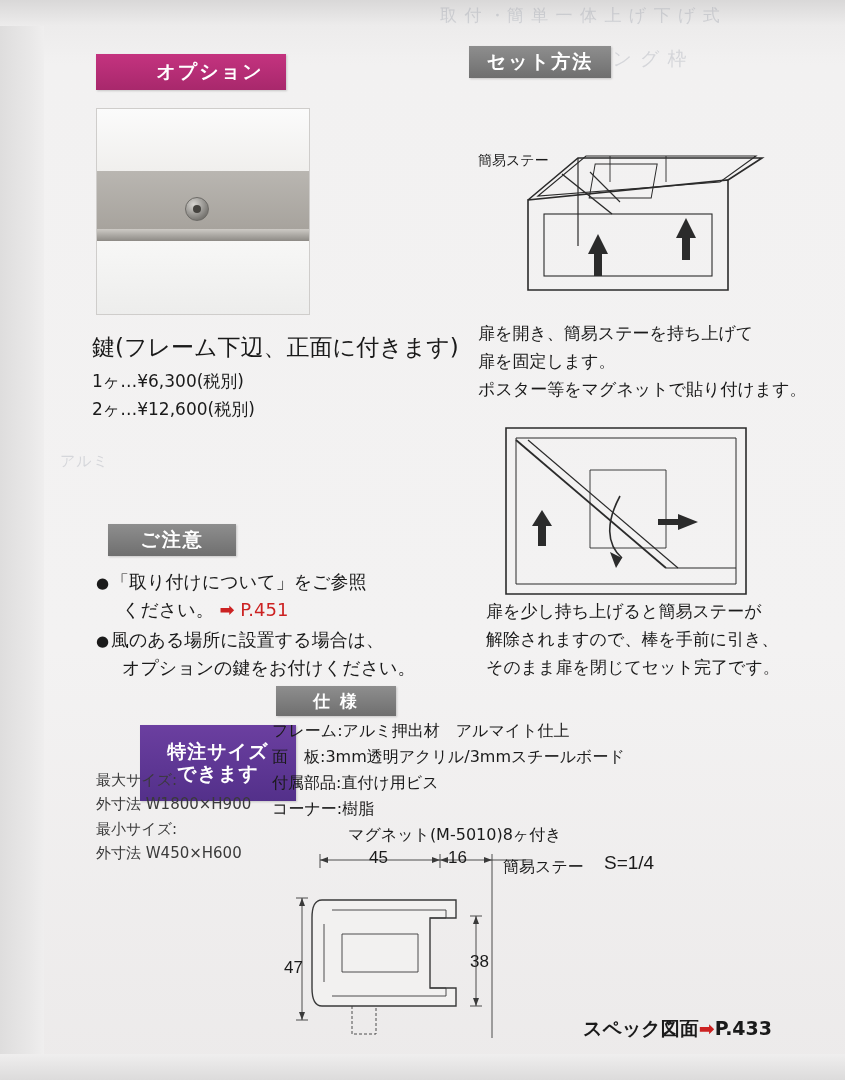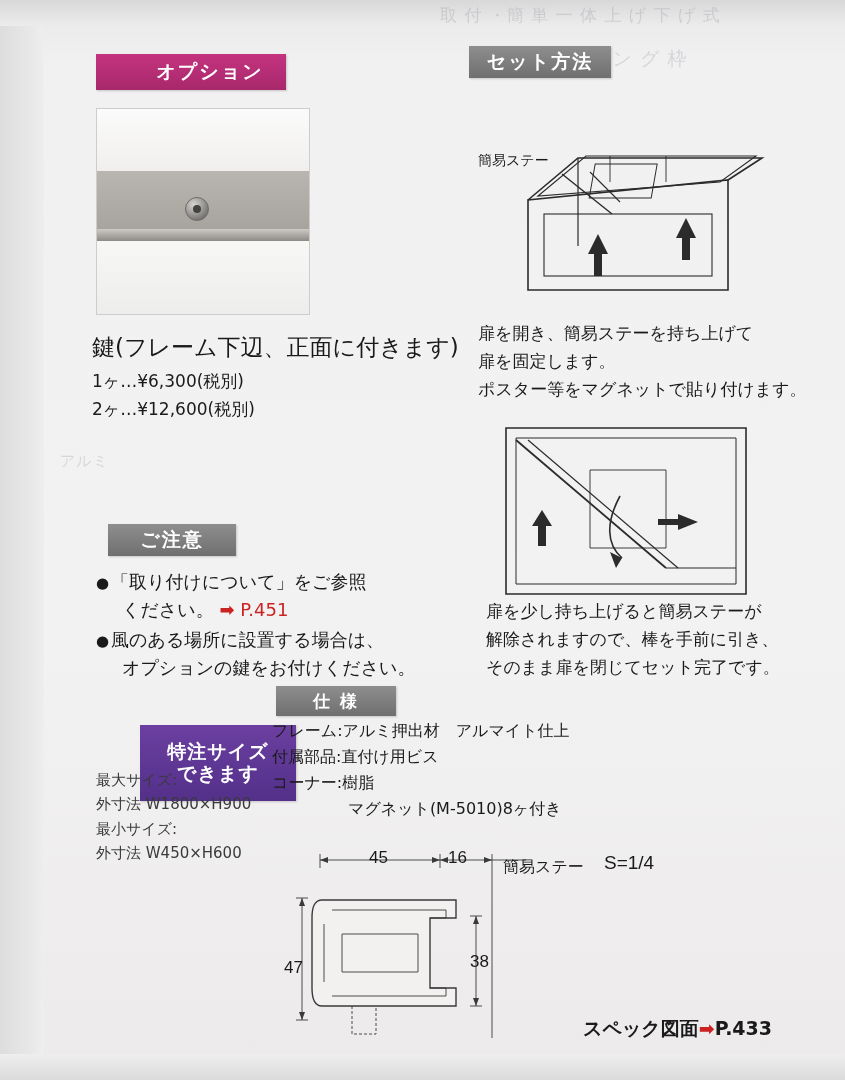--- a/index.html
+++ b/index.html
@@ -225,20 +225,23 @@
   <div>外寸法 W450×H600</div>
 </div>
 
 <div class="tag gray jp" style="left:276px;top:686px;width:120px;height:30px;font-size:17px;">仕 様</div>
 
 <div class="spec jp">
   <div>
     <span>フレーム:</span><span>アルミ押出材　アルマイト仕上</span>
   </div>
   <div>
+    <span>面　板:</span><span>3mm透明アクリル/3mmスチールボード</span>
+  </div>
+  <div>
     <span>付属部品:</span><span>直付け用ビス</span>
   </div>
   <div>
     <span>コーナー:</span><span>樹脂</span>
   </div>
   <div style="padding-left:76px;">
     <span>マグネット(M-5010)8ヶ付き</span>
   </div>
 </div>
 

